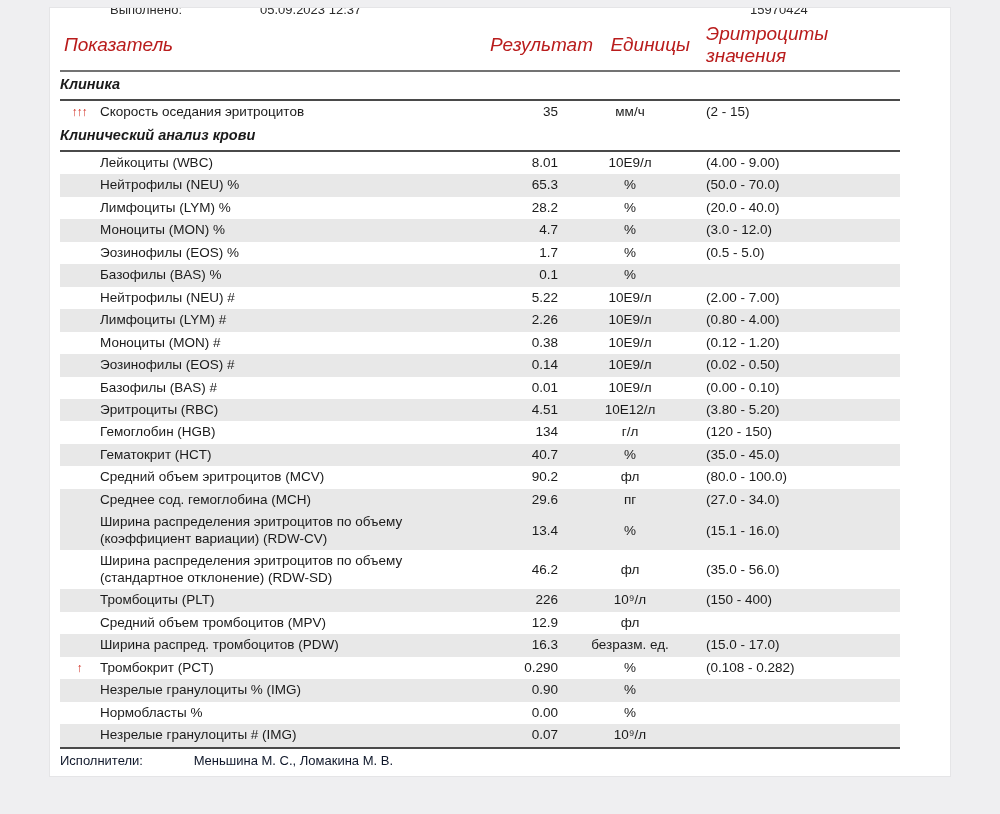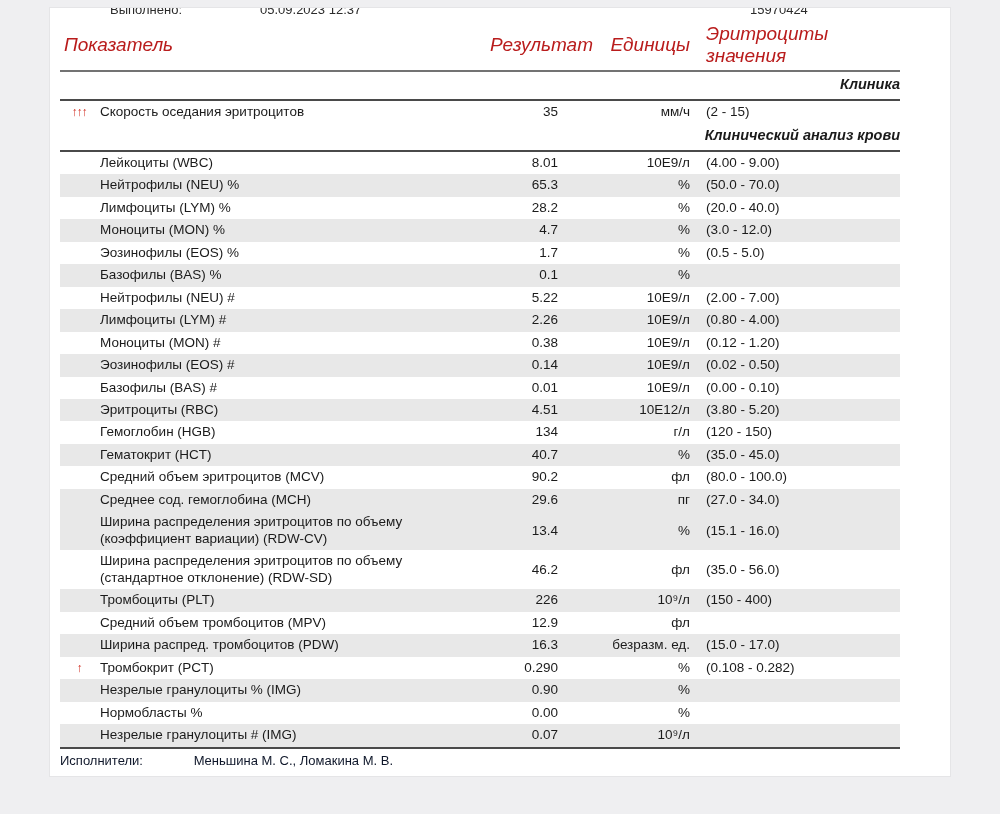--- a/index.html
+++ b/index.html
@@ -75,21 +75,21 @@
     padding: 1px 4px 3px 4px;
     border-bottom: 2px solid #737373;
     text-align: left;
     color: #b91c1c;
   }
   thead th.th-val { text-align: right; padding-right: 6px;}
   thead th.th-unit { text-align: right; padding-left: 4px;}
   thead th.th-ref { text-align: left; padding-left: 12px;}
 
   tr.section td {
-    text-align: right;
+    text-align: left;
     font-weight: bold;
     font-style: italic;
     font-size: 14.5px;
     padding: 4px 0 5px 0;
     border-bottom: 2px solid #4a4a4a;
     background: #ffffff;
   }
   tr.section.first td {
     border-top: none;
   }
@@ -102,21 +102,21 @@
   td.flag {
     text-align: center;
     color: #d12a1e;
     font-size: 12px;
     letter-spacing: -1px;
     white-space: nowrap;
     padding-right: 0;
   }
   td.name { padding-left: 6px; }
   td.val  { text-align: right; padding-right: 6px; white-space: nowrap;}
-  td.unit { text-align: right; padding-left: 6px; white-space: nowrap;}
+  td.unit { text-align: center; padding-left: 6px; white-space: nowrap;}
   td.ref  { text-align: left; padding-left: 12px; white-space: nowrap;}
 
   tr.zebra td { background: #e8e8e8; }
   tr.plain td { background: #ffffff; }
 
   .rule-bottom {
     width: 840px;
     margin-left: 10px;
     border-top: 2px solid #4a4a4a;
     height: 0;

